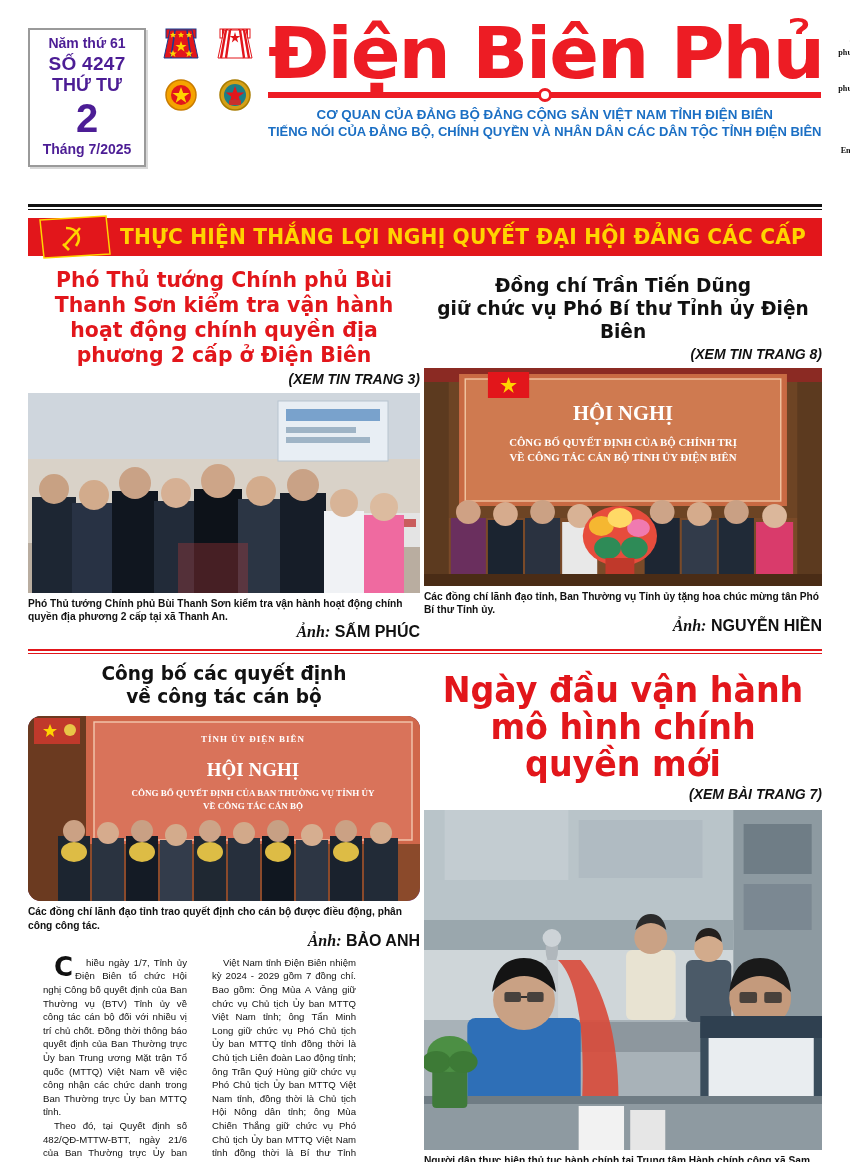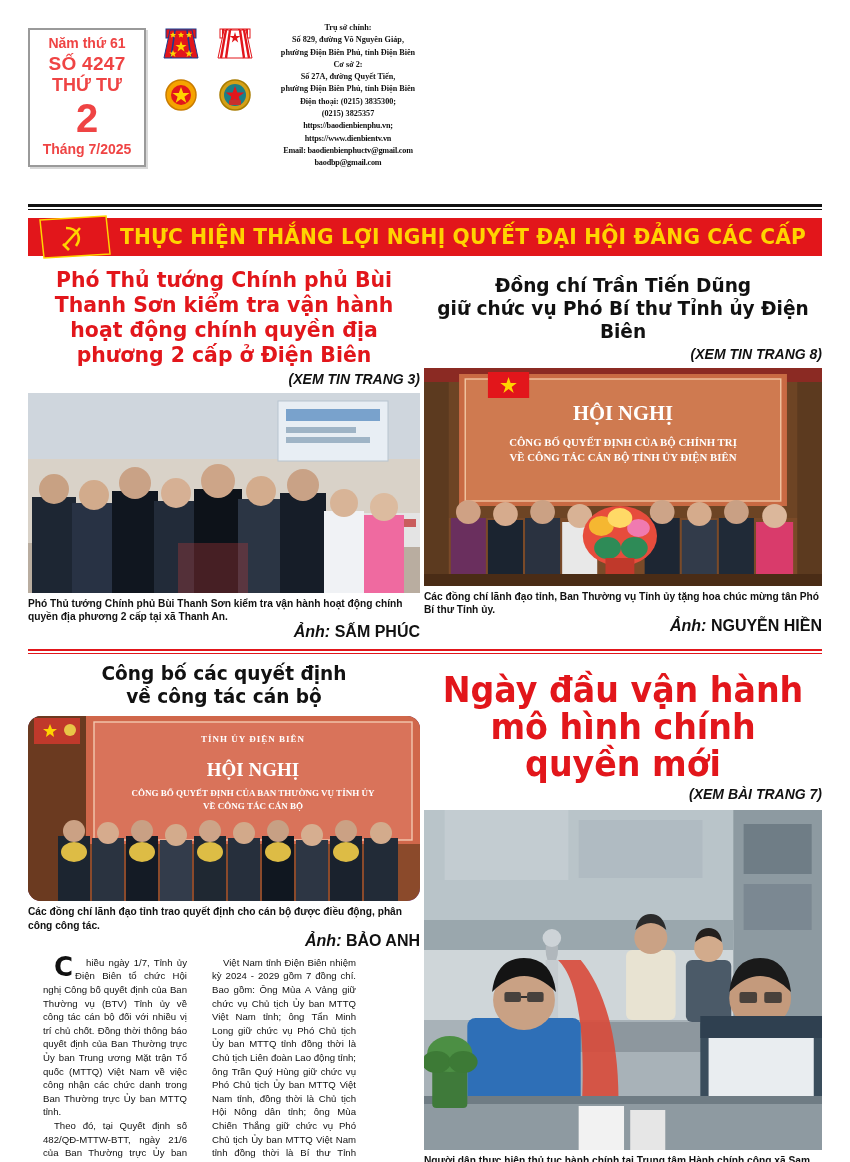--- a/index.html
+++ b/index.html
@@ -15,21 +15,21 @@
   .page { width:850px; height:1162px; padding:22px 28px 10px 28px; position:relative; }
 
   
   .masthead { display:flex; align-items:flex-start; height:178px; }
   .issue-box {
     width:118px; flex:0 0 118px; border:2px solid #9a9a9a;
     padding:6px 4px 7px 4px; text-align:center; background:#fff;
     box-shadow:2px 2px 0 #d8d8d8;
     margin-top:6px;
   }
-  .issue-box div { font-weight:bold; line-height:1.12; color:#ef4444;text-align:center; }
+  .issue-box div { font-weight:bold; line-height:1.12; color:#4c1d95;text-align:center; }
   .ib-year { font-size:14px; }
   .ib-num  { font-size:19px; letter-spacing:.3px; margin-top:1px;}
   .ib-day  { font-size:18px; margin-top:1px;}
   .ib-date { font-size:40px; color:#e2161b; line-height:1.02; margin:1px 0 1px 0; }
   .ib-month{ font-size:14px; }
 
   .medals { flex:0 0 118px; padding:6px 2px 0 8px; display:flex; gap:6px; justify-content:center;}
   .medal { width:48px; }
   .ribbon { position:relative; height:52px; }
   .emblem { width:34px; height:34px; border-radius:50%; margin:-2px auto 0 auto; position:relative;}
@@ -86,21 +86,21 @@
     color:#111; font-weight:bold; text-align:center; line-height:1.18;
     font-family:"DejaVu Sans", sans-serif; transform:scaleX(.95); transform-origin:center;
   }
   .hl-1 { font-size:21.5px; }
   .hl-2 { font-size:19.5px; }
   .seealso { text-align:right; font-style:italic; font-weight:bold; font-size:14px; margin-top:3px; }
 
   .photo { width:100%; position:relative; overflow:hidden; background:#8b5cf6; }
   .caption { font-size:10.2px; font-weight:bold; line-height:1.3; margin-top:4px; color:#111; }
   .credit { font-weight:bold; }
-  .credit i { font-weight:bold; font-style:italic; }
+  .credit i { font-weight:bold; font-style:italic;font-family:Liberation Serif, serif; }
   .cap-row { display:flex; justify-content:flex-end; }
 
   .rule-red { border-top:2px solid #e2161b; margin:8px 0 2px; }
   .rule-red-thin { border-top:1px solid #e2161b; margin-bottom:8px; }
 
   
   .body-cols { display:flex; gap:10px; margin-top:6px; }
   .bodycol { width:159px; flex:0 0 159px; font-size:9.6px; line-height:1.42;
              text-align:justify; font-family:"Liberation Sans", sans-serif; color:#111; }
   .bodycol p { margin:0 0 0 15px; text-indent:11px; }
@@ -176,20 +176,31 @@
           <svg width="34" height="34" viewBox="0 0 34 34">
             <circle cx="17" cy="17" r="15" fill="#d4a017" stroke="#a87c00" stroke-width="1.5"></circle>
             <circle cx="17" cy="17" r="11" fill="#1b7f86"></circle>
             <polygon points="17,8 19.4,14.6 26.3,14.6 20.7,18.7 22.8,25.3 17,21.2 11.2,25.3 13.3,18.7 7.7,14.6 14.6,14.6" fill="#e2161b"></polygon>
             <rect x="11" y="22" width="12" height="5" rx="1" fill="#c9302c"></rect>
           </svg>
         </div>
       </div>
     </div>
 
+    <div class="title-block">
+      <div class="paper-title">Điện Biên Phủ</div>
+      <div class="title-rule">
+        <div class="bar"></div>
+          <div class="dot"></div>
+      </div>
+      <div class="subtitle">
+        <div class="s1">CƠ QUAN CỦA ĐẢNG BỘ ĐẢNG CỘNG SẢN VIỆT NAM TỈNH ĐIỆN BIÊN</div>
+        <div class="s2">TIẾNG NÓI CỦA ĐẢNG BỘ, CHÍNH QUYỀN VÀ NHÂN DÂN CÁC DÂN TỘC TỈNH ĐIỆN BIÊN</div>
+      </div>
+    </div>
 
     <div class="address">
       <div>Trụ sở chính:</div>
       <div>Số 829, đường Võ Nguyên Giáp,</div>
       <div>phường Điện Biên Phủ, tỉnh Điện Biên</div>
       <div>Cơ sở 2:</div>
       <div>Số 27A, đường Quyết Tiến,</div>
       <div>phường Điện Biên Phủ, tỉnh Điện Biên</div>
       <div>Điện thoại: (0215) 3835300;</div>
       <div>(0215) 3825357</div>

